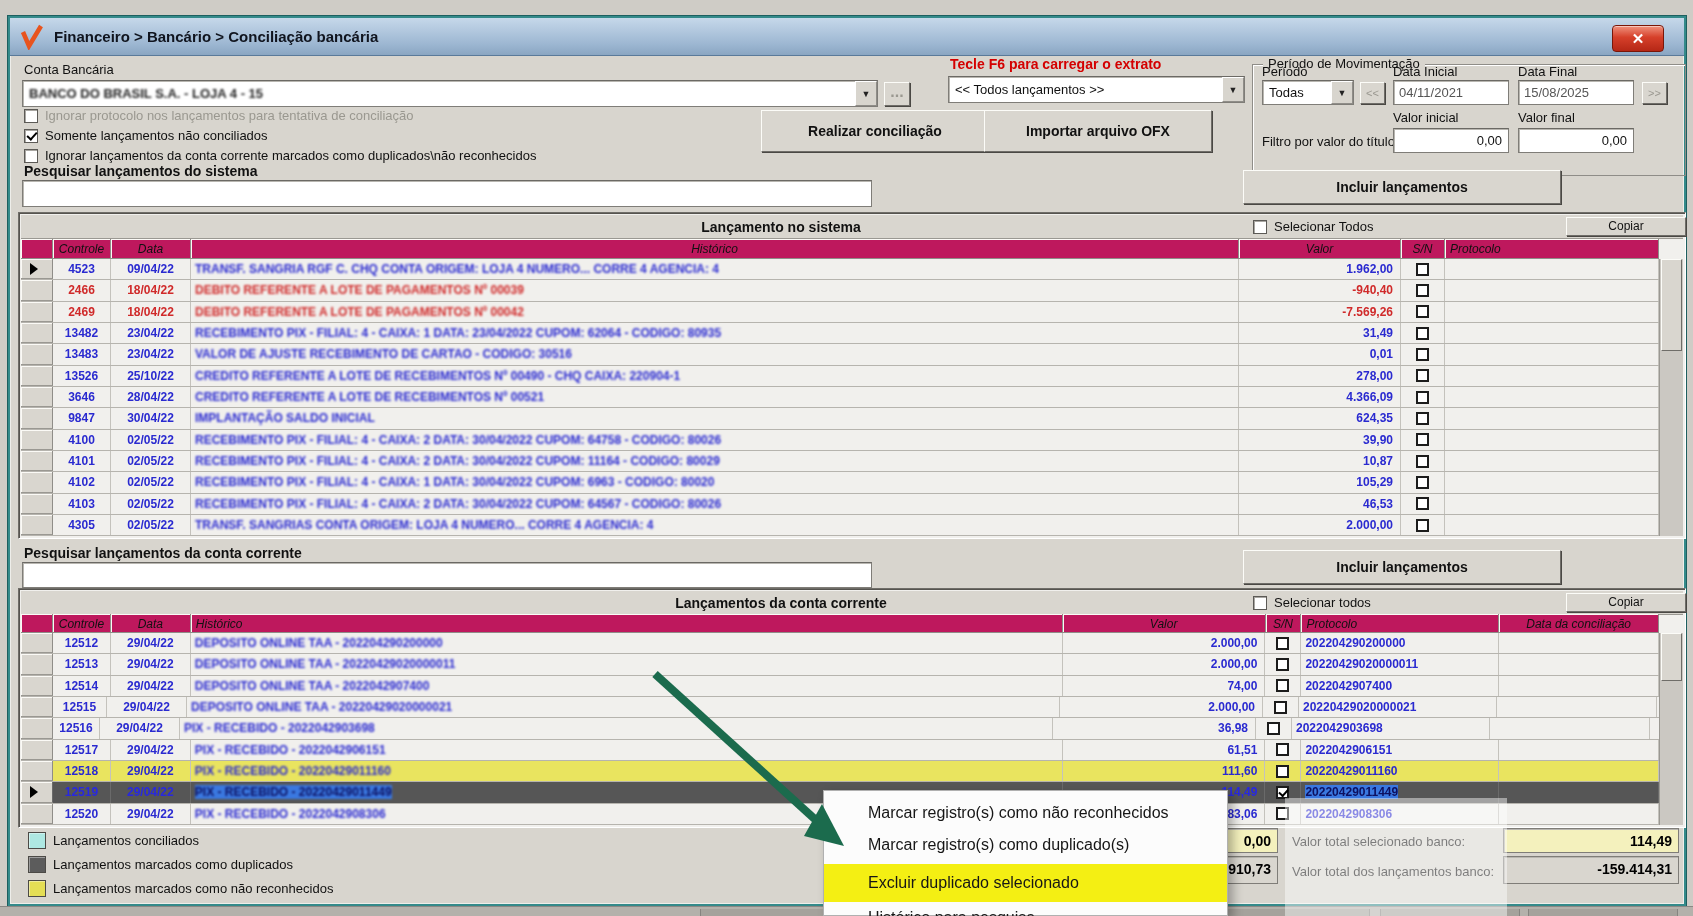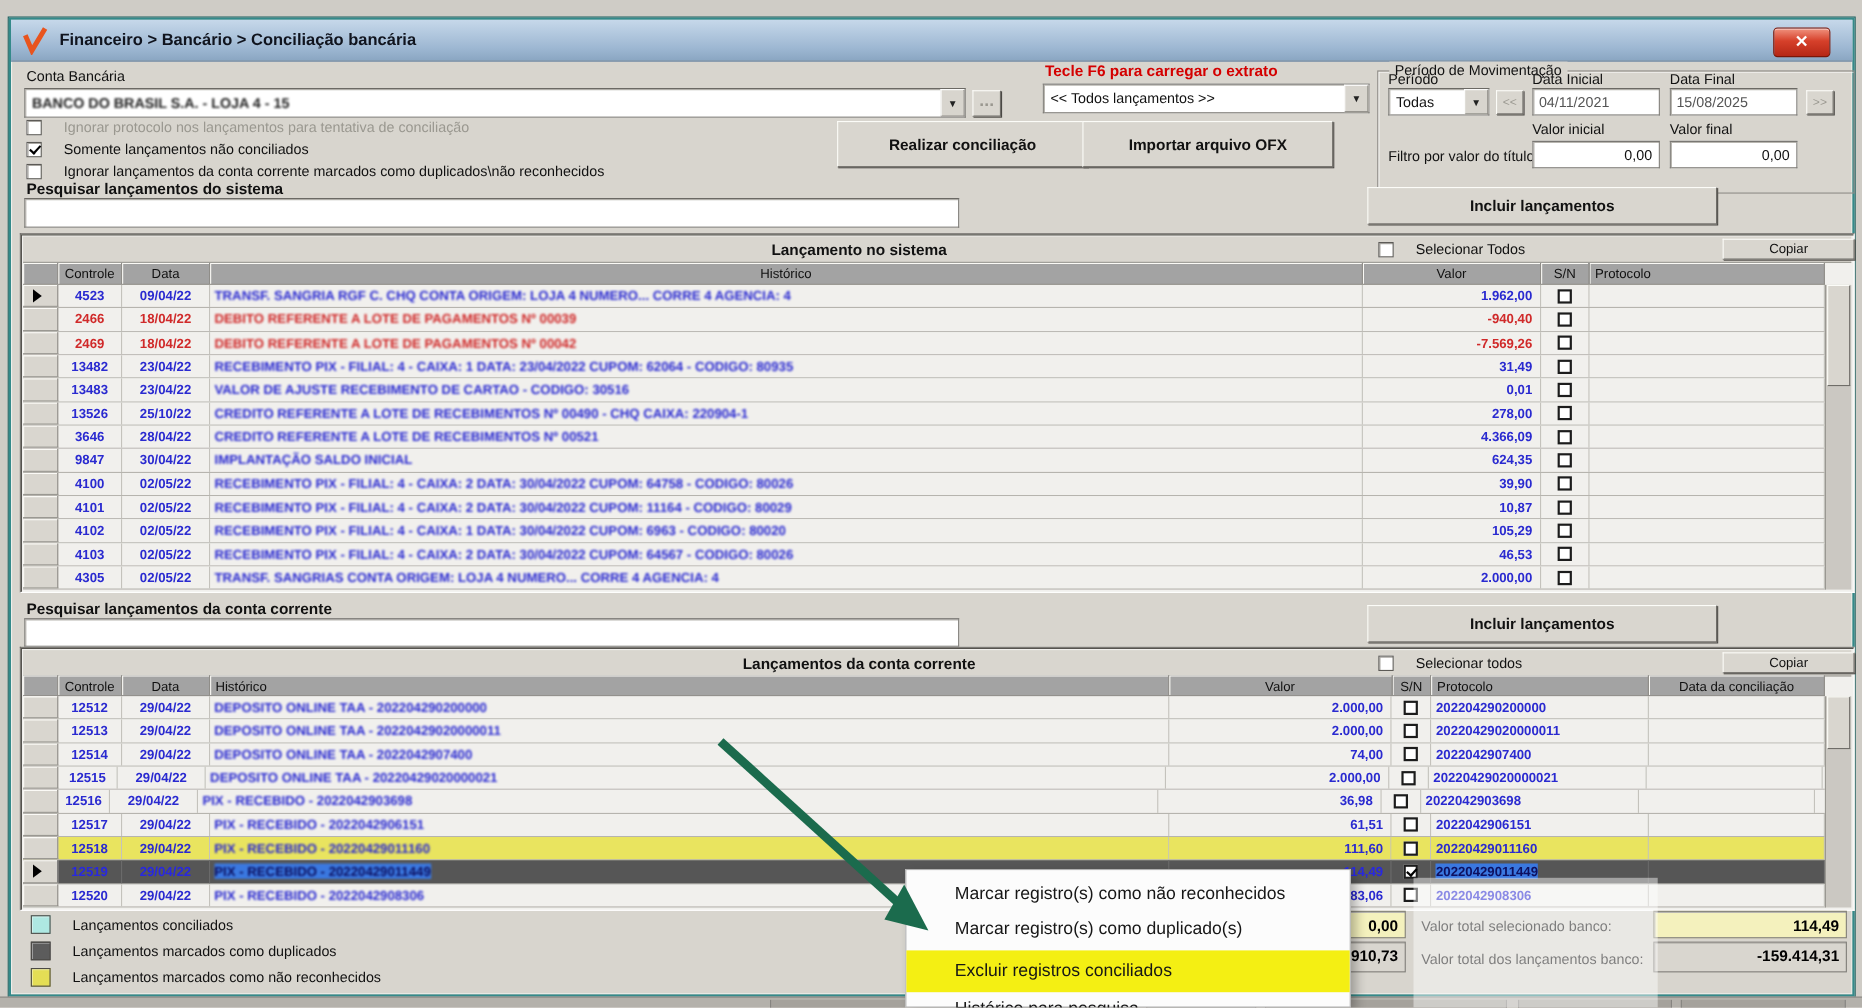--- a/index.html
+++ b/index.html
@@ -27,33 +27,33 @@
   .combo { display:flex; align-items:center; }
   .combo .ctext { flex:1; padding:3px 6px; overflow:hidden; white-space:nowrap; }
   .combo .dbtn { width:22px; align-self:stretch; background:#d8d5ce; border:1px solid #8f8d88; border-top-color:#fff; border-left-color:#fff;
         display:flex; align-items:center; justify-content:center; font-size:9px; color:#222; }
   .btn { background:#d9d6cf; border:1px solid #6f6d68; border-top-color:#fcfcf8; border-left-color:#fcfcf8;
         box-shadow:1px 1px 0 #4a4844; text-align:center; color:#111; }
   .btn.big { font-weight:bold; font-size:14px; }
   .cb { width:14px; height:14px; background:#fff; border:1px solid #5c5a56; box-shadow:inset 1px 1px 0 #a9a7a2; position:relative; display:inline-block; }
   .cb.on::after { content:""; position:absolute; left:2px; top:2px; width:8px; height:4px;
         border-left:2px solid #000; border-bottom:2px solid #000; transform:rotate(-48deg); }
-  .cbrow { display:flex; align-items:center; gap:20px; }
+  .cbrow { display:flex; align-items:center; gap:7px; }
 
   
   .group { border:1px solid #8f8d88; box-shadow:inset 1px 1px 0 #fff; }
   .group .glegend { position:absolute; top:-9px; left:10px; background:#d8d5ce; padding:0 5px; font-size:13px; color:#111; }
 
   
   .grid { background:#f1f0ed; border:1px solid #6f6d68; border-bottom-color:#fff; border-right-color:#fff; box-shadow:inset 1px 1px 0 #56544f; }
   .gtitle { position:absolute; left:2px; top:2px; right:2px; height:24px; background:#d9d6cf; border-bottom:1px solid #9a9892; }
   .gtitle .tx { position:absolute; left:0; width:1520px; text-align:center; top:4px; font-size:14px; font-weight:bold; color:#111; }
   .gtitle .selall { position:absolute; left:1232px; top:4px; }
   .gtitle .copy { position:absolute; left:1545px; top:2px; width:120px; height:19px; font-size:12px; line-height:17px; }
-  .ghead { position:absolute; left:2px; right:26px; height:20px; display:flex; background:#a3a3a3; }
+  .ghead { position:absolute; left:2px; right:26px; height:20px; display:flex; background:#be185d;font-style:italic; }
   .ghead .hc { border-right:1px solid #8f8d88; border-bottom:1px solid #8f8d88; box-shadow:inset 1px 1px 0 #fbfaf6;
         font-size:12px; color:#111; text-align:center; padding-top:3px; overflow:hidden; white-space:nowrap; }
   .rows { position:absolute; left:2px; right:26px; }
   .r { display:flex; height:21.35px; border-bottom:1px solid #b6b4ae; background:#f1f0ed; }
   .r .c { border-right:1px solid #c4c2bc; overflow:hidden; white-space:nowrap; font-size:12px; font-weight:bold; color:#2a2ad0;
         padding:3px 4px 0 4px; }
   .r .sel { background:#d9d6cf; border-right:1px solid #8f8d88; border-bottom:1px solid #9a9892; box-shadow:inset 1px 1px 0 #fbfaf6; padding:0; position:relative; }
   .tri { position:absolute; left:9px; top:4px; width:0; height:0; border-left:8px solid #000; border-top:6px solid transparent; border-bottom:6px solid transparent; }
   .c.num { text-align:center; }
   .c.val { text-align:right; padding-right:7px; }
@@ -495,21 +495,21 @@
   <span class="seg" style="left:700px; width:330px;"></span>
   <span class="seg" style="left:1042px; width:100px;"></span>
   <span class="seg" style="left:1150px; width:220px;"></span>
   <span class="seg" style="left:1380px; width:140px;"></span>
   <span class="seg" style="left:1528px; width:150px;"></span>
 </div>
 
 <div class="abs" id="ctxmenu">
   <div class="mi">Marcar registro(s) como não reconhecidos</div>
   <div class="mi">Marcar registro(s) como duplicado(s)</div>
-  <div class="mi hl">Excluir registros conciliados</div>
+  <div class="mi hl">Excluir duplicado selecionado</div>
   <div class="mi">Histórico para pesquisa</div>
 </div>
 
 <div class="abs" id="overlaywash"></div>
 
 <svg class="abs" id="arrow">
   <line x1="655" y1="674" x2="818" y2="822" stroke="#1b6b4d" stroke-width="8"></line>
   <polygon points="844,846 804,836 822,804" fill="#1b6b4d"></polygon>
 </svg>
 

